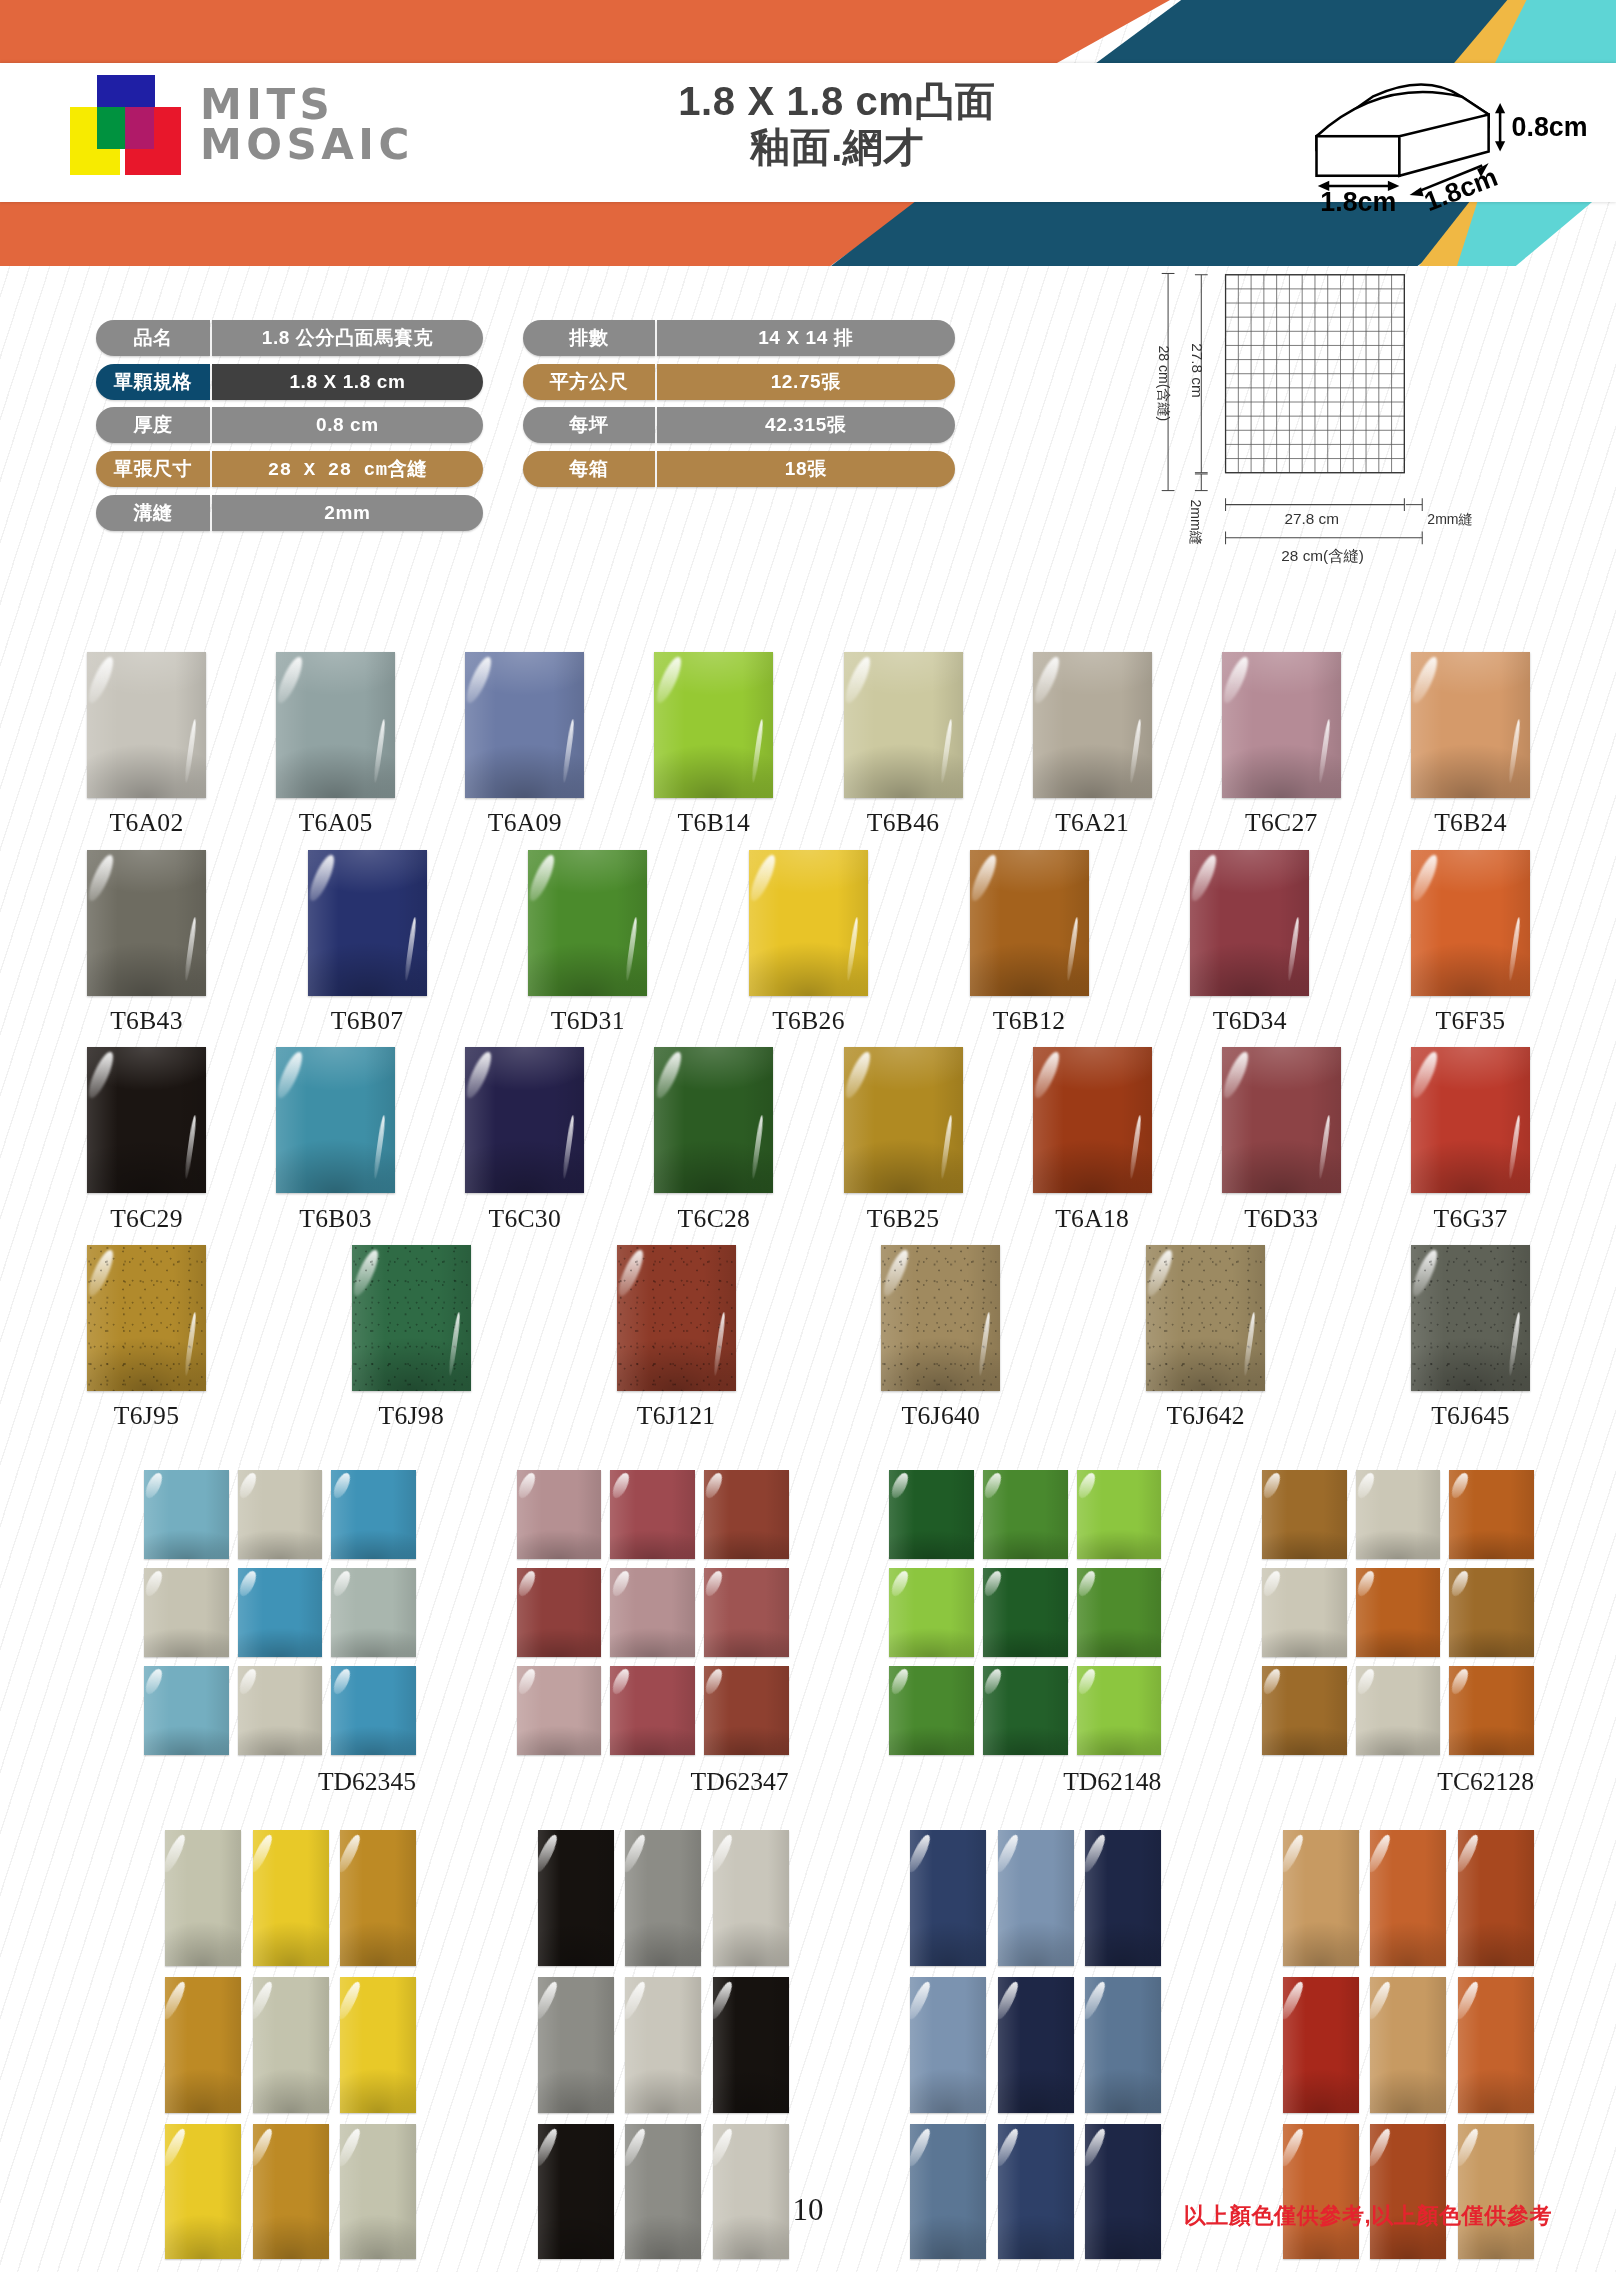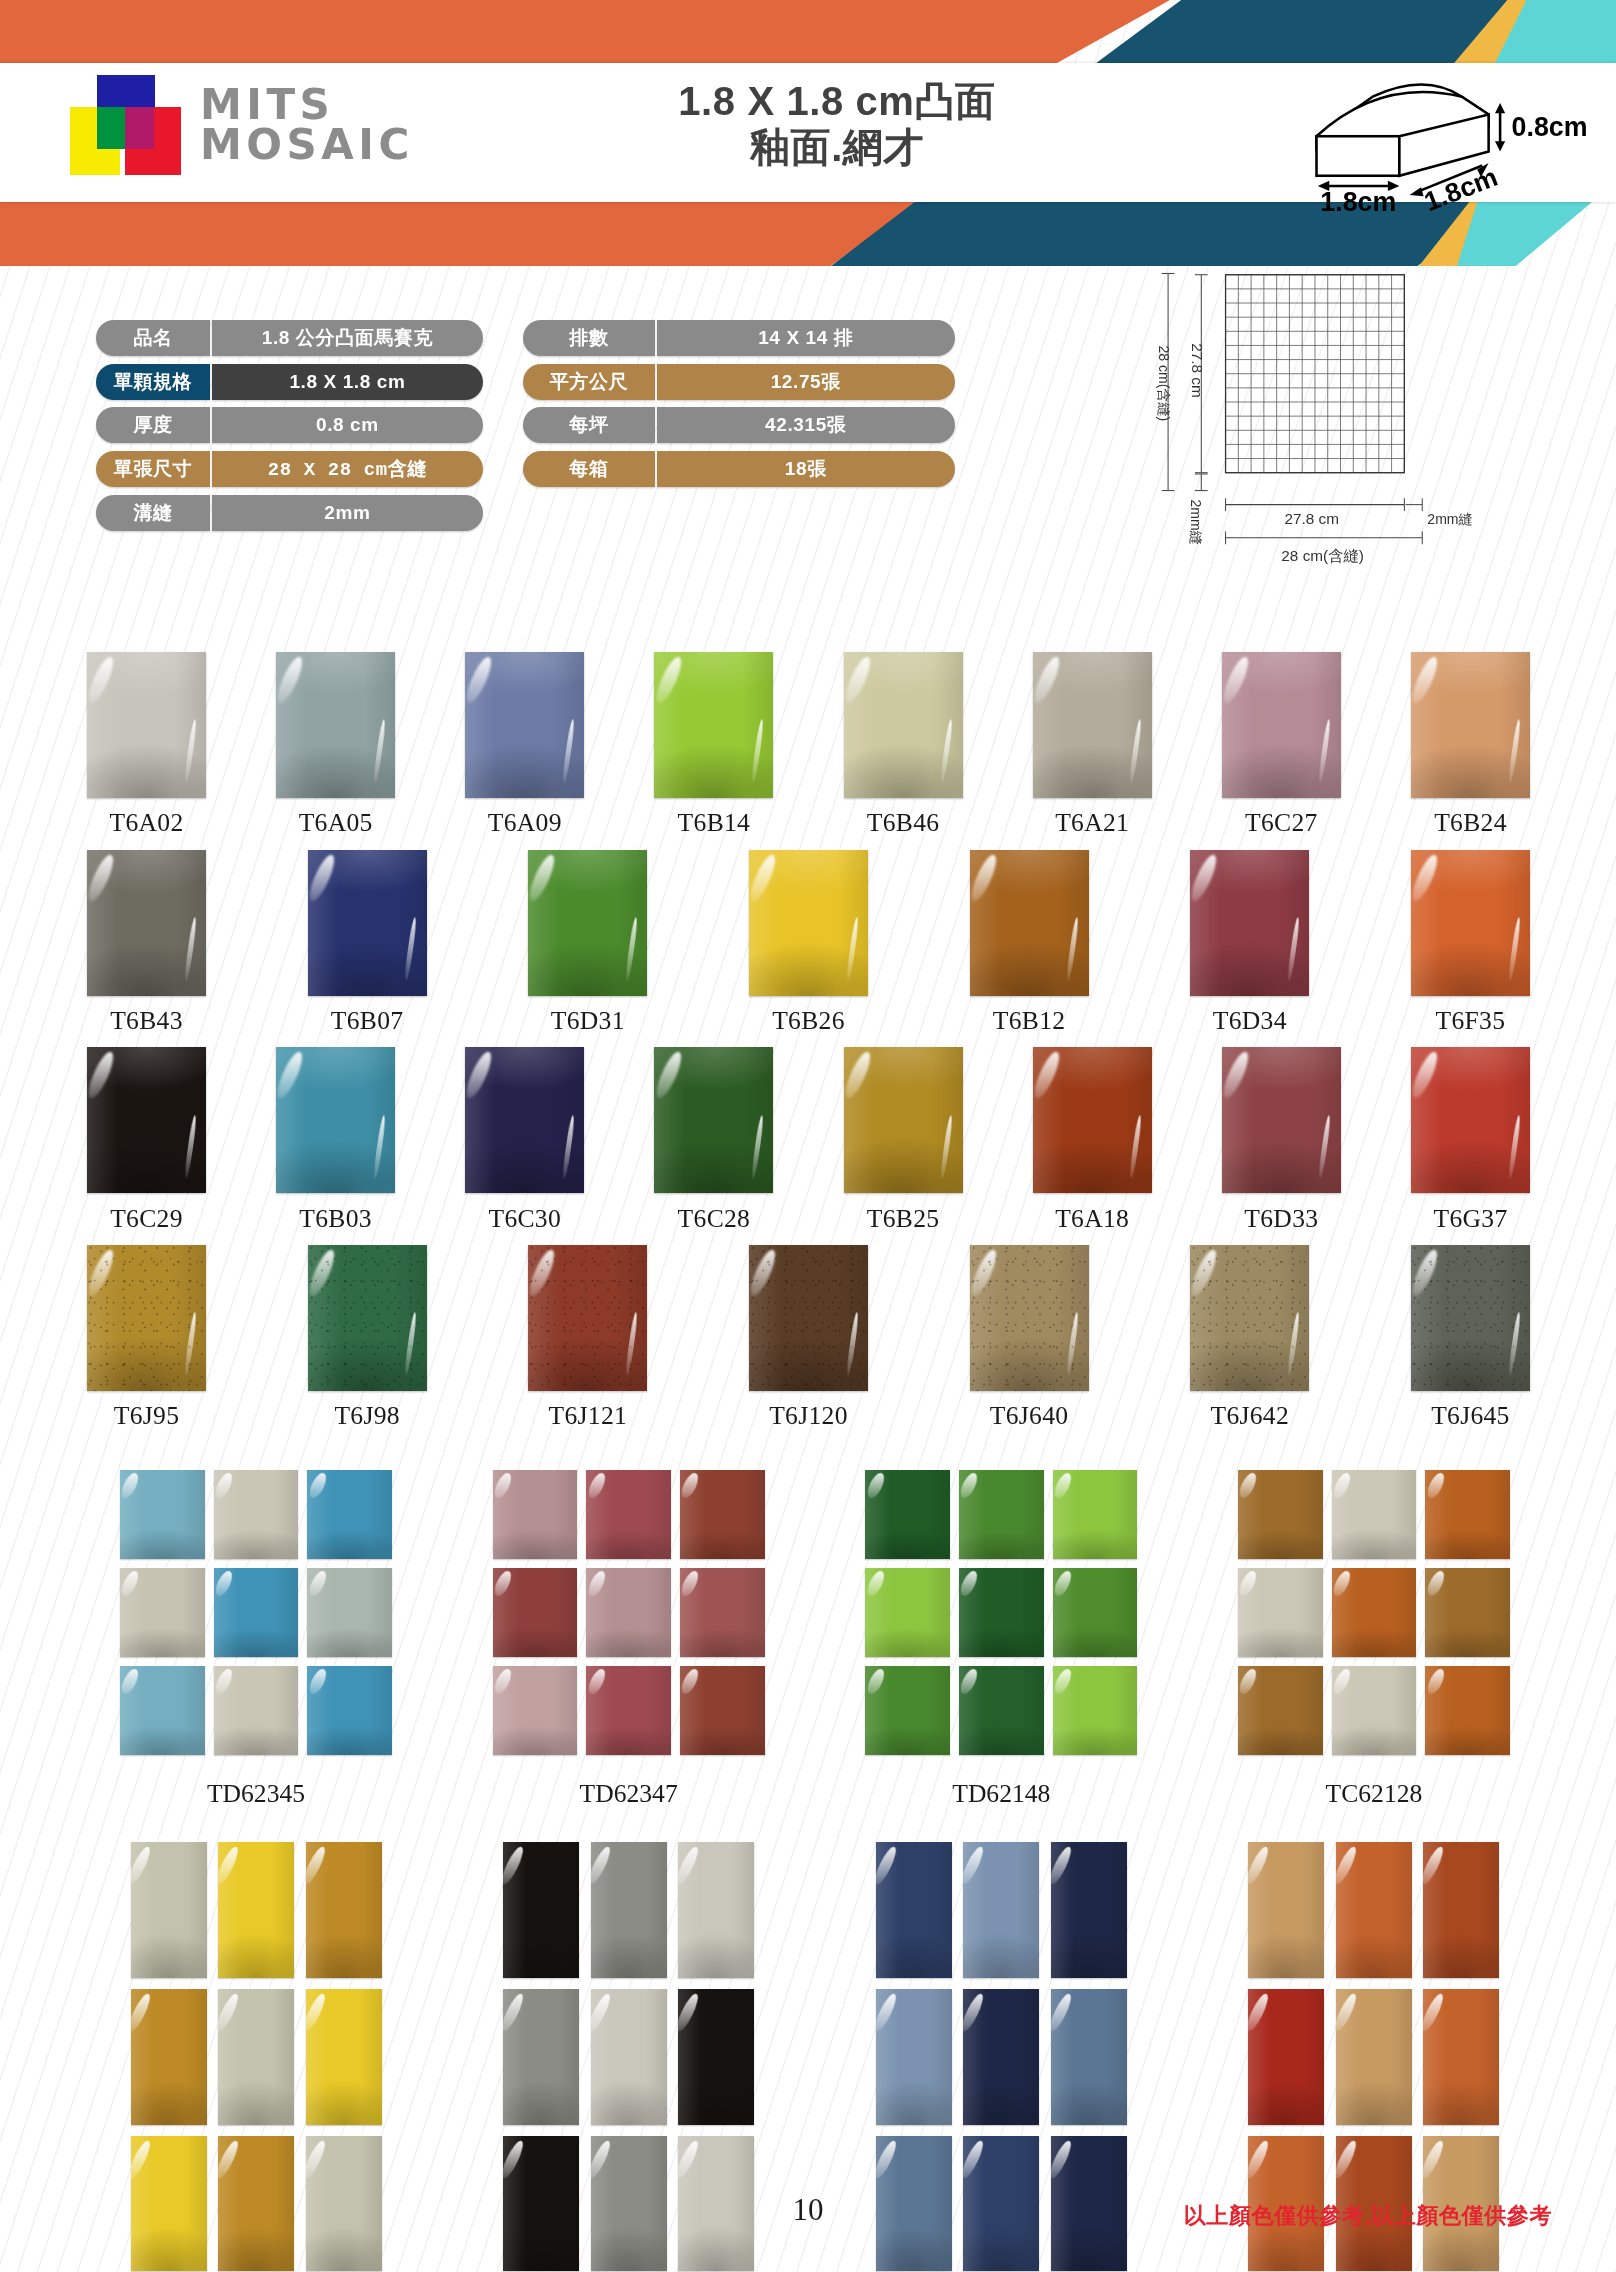--- a/index.html
+++ b/index.html
@@ -137,21 +137,21 @@
     background-size: 16.6px 16.6px, 22px 19px, 19px 22px, 24px 23px, 18px 20.5px, 100% 100%, 100% 100%;
   }
   .tile-label {
     margin-top: 10.2px; font-size: 25.6px; color: #1a1a1a; letter-spacing: 0.3px;
     font-family: "Liberation Serif", "DejaVu Serif", serif;
   }
 
   
   .blends { position: absolute; left: 96px; top: 1470px; width: 1438px; z-index: 4; }
   .blend-row { display: flex; justify-content: space-between; margin-bottom: 33px; }
-  .blend-cell { width: 320px; display: flex; flex-direction: column; align-items: center; gap: 12px; }
+  .blend-cell { width: 320px; display: flex; flex-direction: column; align-items: flex-end; }
   .blend-grid { display: grid; grid-template-columns: repeat(3, 1fr); gap: 9px; width: 272px; }
   .bswatch { width: 100%; aspect-ratio: 1 / 1.05; position: relative; overflow: hidden;
              box-shadow: 0 0.6px 1.3px rgba(0,0,0,.22); }
   .bswatch::before {
     content: ""; position: absolute; left: 5%; top: 2%; width: 14%; height: 30%;
     background: linear-gradient(160deg, rgba(255,255,255,.95), rgba(255,255,255,.12));
     transform: rotate(26deg); border-radius: 50%; filter: blur(0.6px);
   }
   .bswatch .sheen {
     position: absolute; inset: 0;
@@ -533,26 +533,20 @@
         </div>
         <div class="tile-label">T6J98</div>
       </div>
       <div class="tile-cell">
         <div class="swatch speckle" style="background: rgb(141, 58, 40);">
           <div class="sheen"></div>
         </div>
         <div class="tile-label">T6J121</div>
       </div>
       <div class="tile-cell">
-        <div class="swatch speckle" style="background: rgb(90, 61, 38);">
-          <div class="sheen"></div>
-        </div>
-        <div class="tile-label">T6J120</div>
-      </div>
-      <div class="tile-cell">
         <div class="swatch speckle" style="background: rgb(160, 138, 95);">
           <div class="sheen"></div>
         </div>
         <div class="tile-label">T6J640</div>
       </div>
       <div class="tile-cell">
         <div class="swatch speckle" style="background: rgb(156, 138, 98);">
           <div class="sheen"></div>
         </div>
         <div class="tile-label">T6J642</div>

